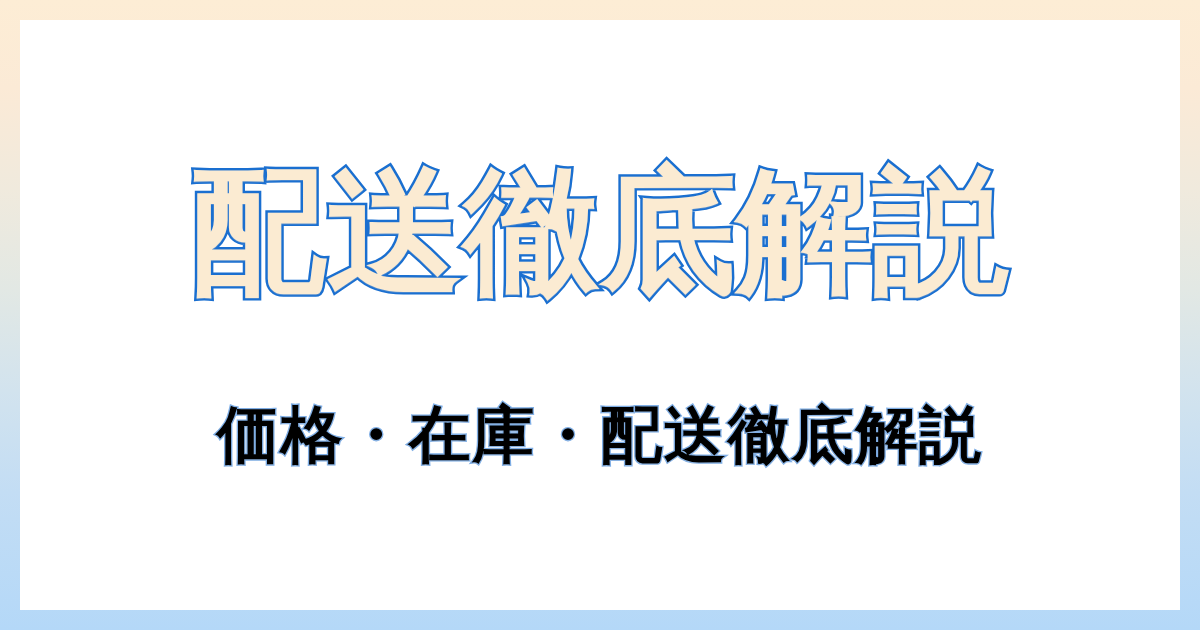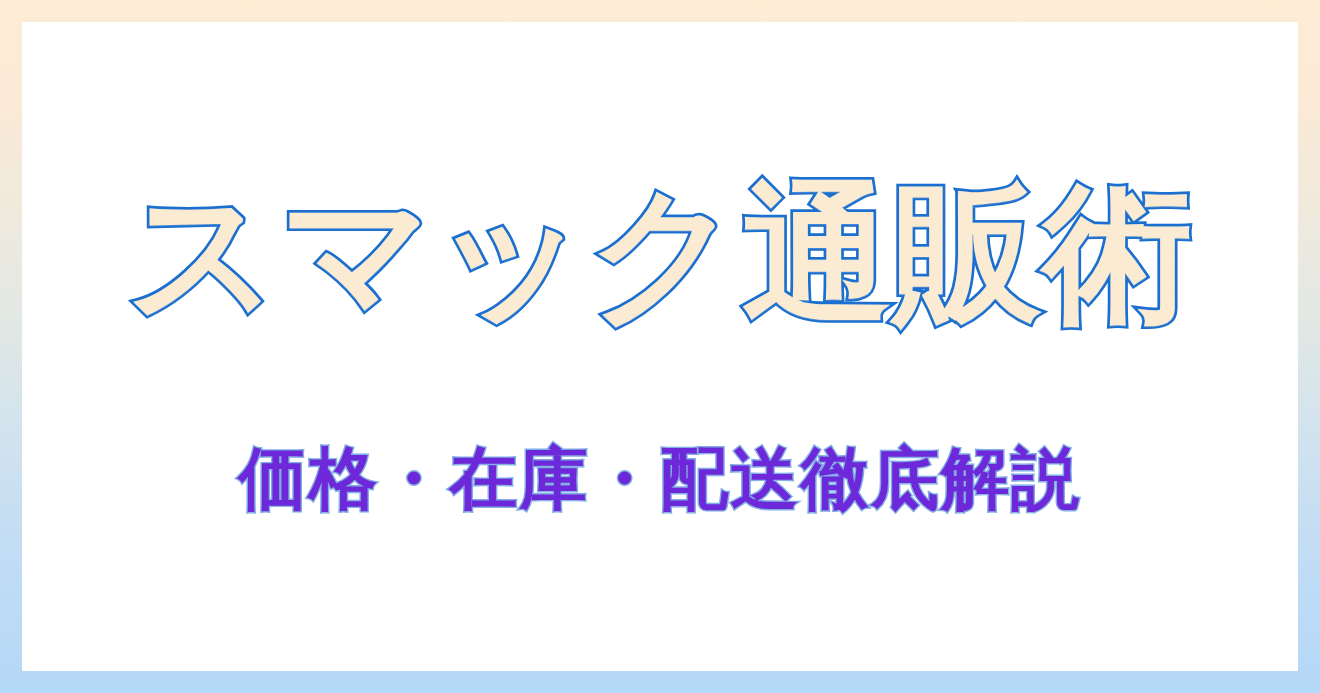--- a/index.html
+++ b/index.html
@@ -78,35 +78,35 @@
   .subtitle {
     position: absolute;
     left: 0;
     right: 0;
     top: 0;
     font-size: 62px;
     line-height: 96px;
     font-weight: 700;
     letter-spacing: 0.03em;
     white-space: nowrap;
-    color: #6d28d9;
+    color: #000000;
     -webkit-text-stroke: 2.6px #7FAEE5;
     paint-order: stroke fill;
     text-shadow: 0 1px 0 rgba(170,190,212,0.30);
   }
 </style>
 </head>
 <body>
 
 <div id="canvas">
   <div id="inner">
     <div class="stack">
 
       <div class="title-wrap">
-        <div class="title">スマック通販術</div>
+        <div class="title">配送徹底解説</div>
       </div>
 
       <div class="subtitle-wrap">
         <div class="subtitle">価格・在庫・配送徹底解説</div>
       </div>
 
     </div>
   </div>
 </div>
 

